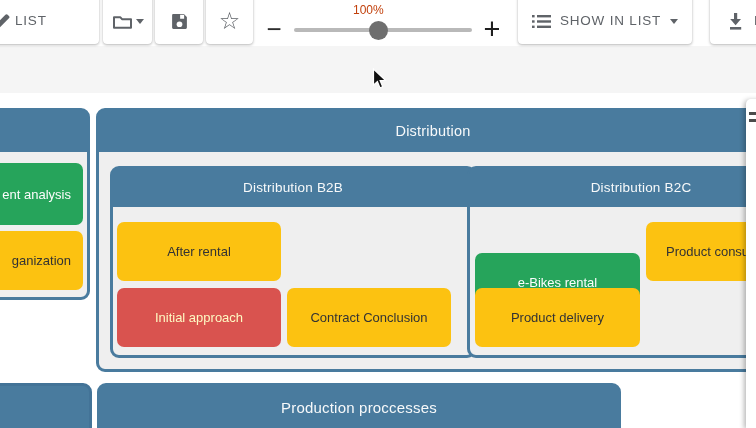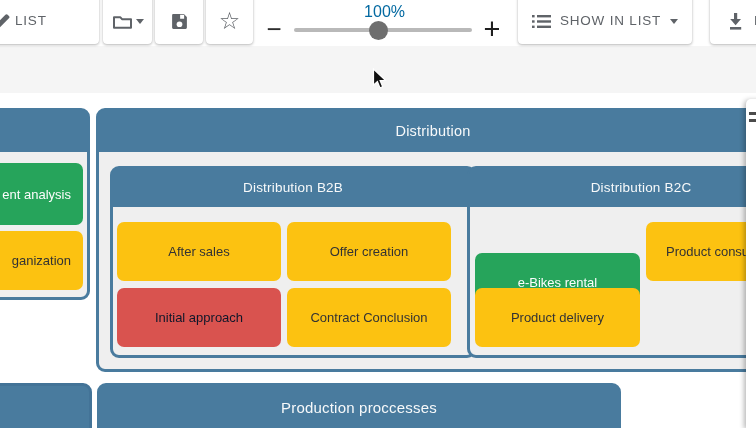--- a/index.html
+++ b/index.html
@@ -32,33 +32,33 @@
 
   
   .zoom-minus { position:absolute; left:262px; top:12px; width:24px; height:34px;
                 font-size:26px; font-weight:400; color:#2d2d2d; text-align:center; line-height:34px; cursor:pointer; }
   .zoom-plus  { position:absolute; left:478px; top:10px; width:28px; height:38px;
                 font-size:29px; font-weight:300; color:#1f1f1f; text-align:center; line-height:38px; cursor:pointer; }
   .zoom-track { position:absolute; left:294px; top:28px; width:178px; height:4px;
                 background:#b9b9b9; border-radius:2px; cursor:pointer; }
   .zoom-thumb { position:absolute; left:369px; top:21px; width:19px; height:19px;
                 border-radius:50%; background:#6e6e6e; cursor:grab; }
-  .zoom-label { position:absolute; left:353px; top:3px; width:52px; text-align:right;
-                font-size:16px; color:#0369a1; }
+  .zoom-label { position:absolute; left:353px; top:3px; width:52px; text-align:left;
+                font-size:12px; color:#c2410c; }
 
   
   .panel { position:absolute; background:#efefef; border:3px solid #497b9e; border-radius:9px; }
   .panel-header { position:absolute; left:-1px; top:-1px; right:-1px; height:42px; background:#497b9e;
                   border-radius:6px 6px 0 0; color:#f7f9fa; display:flex; align-items:center;
                   justify-content:center; font-size:13.5px; letter-spacing:0.2px; cursor:pointer; }
   .proc-box { position:absolute; border-radius:7px; display:flex; align-items:center; justify-content:center;
               font-size:13px; cursor:pointer; }
   .box-yellow { background:#fcc211; color:#333333; }
   .box-green  { background:#26a45b; color:#fdfdfd; }
-  .box-red    { background:#d9534f; color:#0f172a; }
+  .box-red    { background:#d9534f; color:#fef9c3; }
   .align-right { justify-content:flex-end; padding-right:12px; }
   .align-left  { justify-content:flex-start; padding-left:20px; }
 
   #left-panel { left:-62px; top:108px; width:152px; height:192px; }
   #dist-panel { left:96px;  top:108px; width:674px; height:264px; }
   #b2b-panel  { left:11px;  top:55px;  width:366px; height:192px; position:absolute; }
   #b2c-panel  { left:368px; top:55px;  width:348px; height:192px; position:absolute; }
   .sub-panel  { background:#efefef; border:3px solid #497b9e; border-radius:9px; }
   .sub-panel .panel-header { height:39px; }
 
@@ -157,22 +157,21 @@
     <div class="panel-header"></div>
     <div class="proc-box box-green align-right" style="left:-20px; top:52px; width:162px; height:62px;">ent analysis</div>
     <div class="proc-box box-yellow align-right" style="left:-20px; top:120px; width:162px; height:59px;">ganization</div>
   </div>
 
   <div class="panel" id="dist-panel">
     <div class="panel-header">Distribution</div>
 
     <div class="sub-panel" id="b2b-panel">
       <div class="panel-header">Distribution B2B</div>
-      <div class="proc-box box-yellow" style="left:4px; top:53px; width:164px; height:59px;">After sales</div>
-      <div class="proc-box box-yellow" style="left:174px; top:53px; width:164px; height:59px;">Offer creation</div>
+      <div class="proc-box box-yellow" style="left:4px; top:53px; width:164px; height:59px;">After rental</div>
       <div class="proc-box box-red" style="left:4px; top:119px; width:164px; height:59px;">Initial approach</div>
       <div class="proc-box box-yellow" style="left:174px; top:119px; width:164px; height:59px;">Contract Conclusion</div>
     </div>
 
     <div class="sub-panel" id="b2c-panel">
       <div class="panel-header">Distribution B2C</div>
       <div class="proc-box box-green" style="left:5px; top:53px; width:165px; height:59px;margin-top:31px;">e-Bikes rental</div>
       <div class="proc-box box-yellow align-left" style="left:176px; top:53px; width:166px; height:59px;">Product consu</div>
       <div class="proc-box box-yellow" style="left:5px; top:119px; width:165px; height:59px;">Product delivery</div>
     </div>

